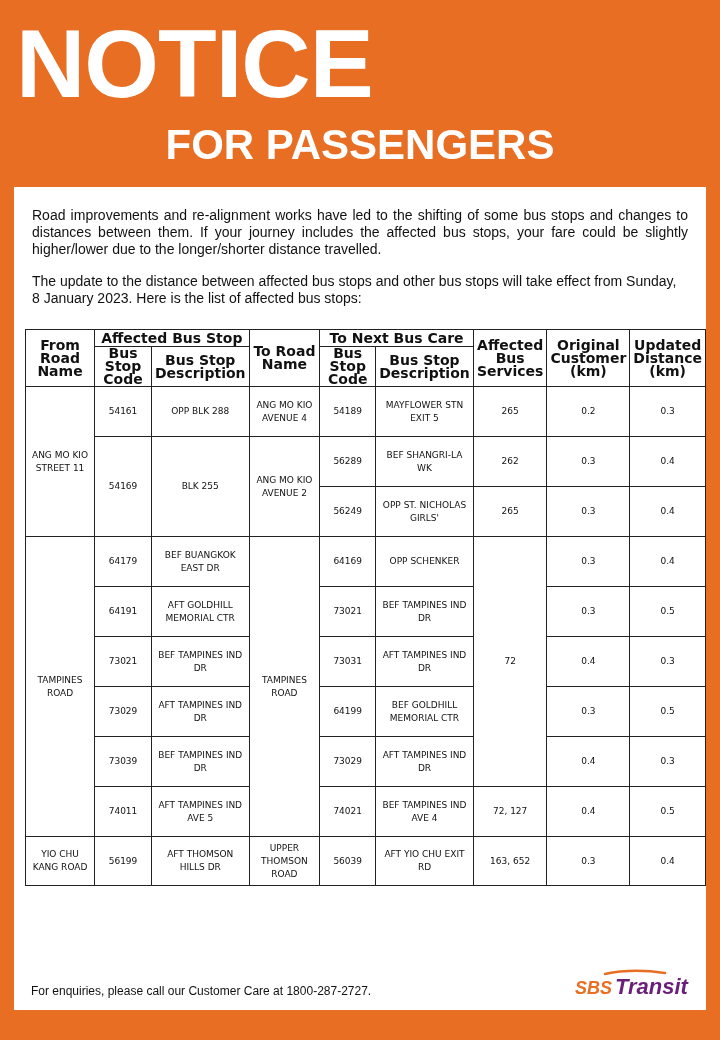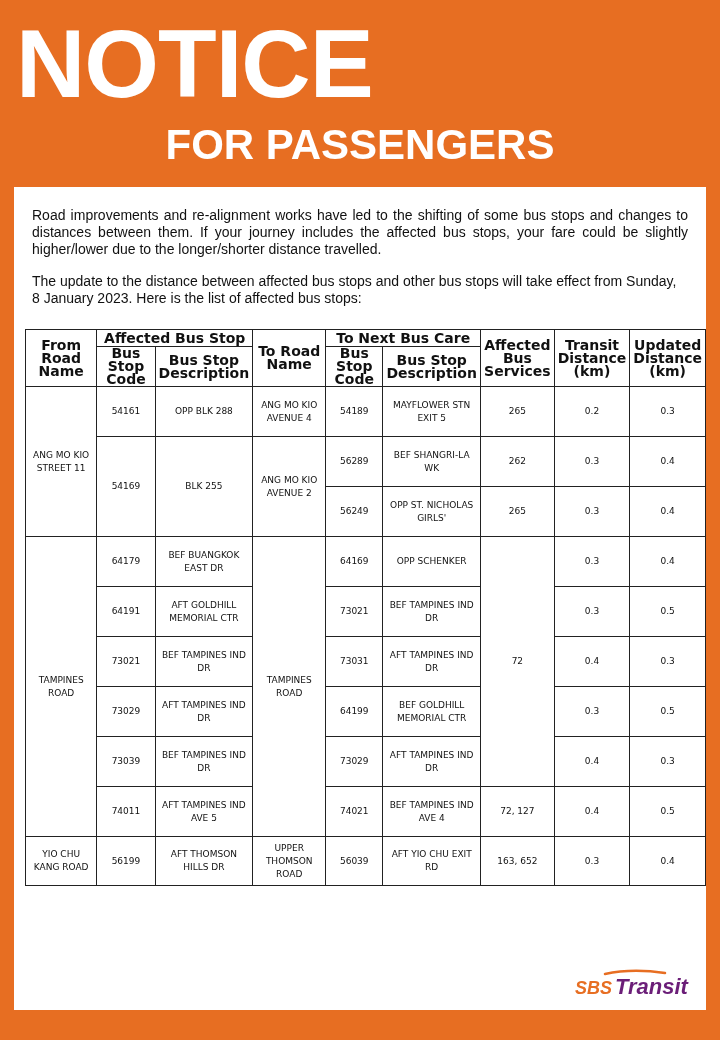--- a/index.html
+++ b/index.html
@@ -80,21 +80,21 @@
         <col style="width:56px">
         <col style="width:56px">
     </colgroup>
     <thead>
       <tr class="h1">
         <th rowspan="2">From Road Name</th>
         <th colspan="2">Affected Bus Stop</th>
         <th rowspan="2">To Road Name</th>
         <th colspan="2">To Next Bus Care</th>
         <th rowspan="2">Affected Bus Services</th>
-        <th rowspan="2">Transit Distance (km)</th>
+        <th rowspan="2">Original Customer (km)</th>
         <th rowspan="2">Updated Distance (km)</th>
       </tr>
       <tr class="h2">
         <th>Bus Stop Code</th>
         <th>Bus Stop Description</th>
         <th>Bus Stop Code</th>
         <th>Bus Stop Description</th>
       </tr>
     </thead>
     <tbody>
@@ -188,19 +188,20 @@
         <td>UPPER THOMSON ROAD</td>
         <td>56039</td>
         <td>AFT YIO CHU EXIT RD</td>
         <td>163, 652</td>
         <td>0.3</td>
         <td>0.4</td>
       </tr>
     </tbody>
   </table>
 
+  <div class="footer-text">For enquiries, please call our Customer Care at 1800-287-2727.</div>
 
   <svg class="logo" viewBox="0 0 140 32">
     <path d="M48 6 Q 75 0 108 5" stroke="#E76E22" stroke-width="2.5" fill="none" stroke-linecap="round"></path>
     <text x="18" y="26" fill="#E76E22" font-family="Liberation Sans, sans-serif" font-weight="bold" font-style="italic" font-size="18">SBS</text>
     <text x="58" y="26" fill="#6B1E78" font-family="Liberation Sans, sans-serif" font-weight="bold" font-style="italic" font-size="22">Transit</text>
   </svg>
 </div>
 
 </body></html>

